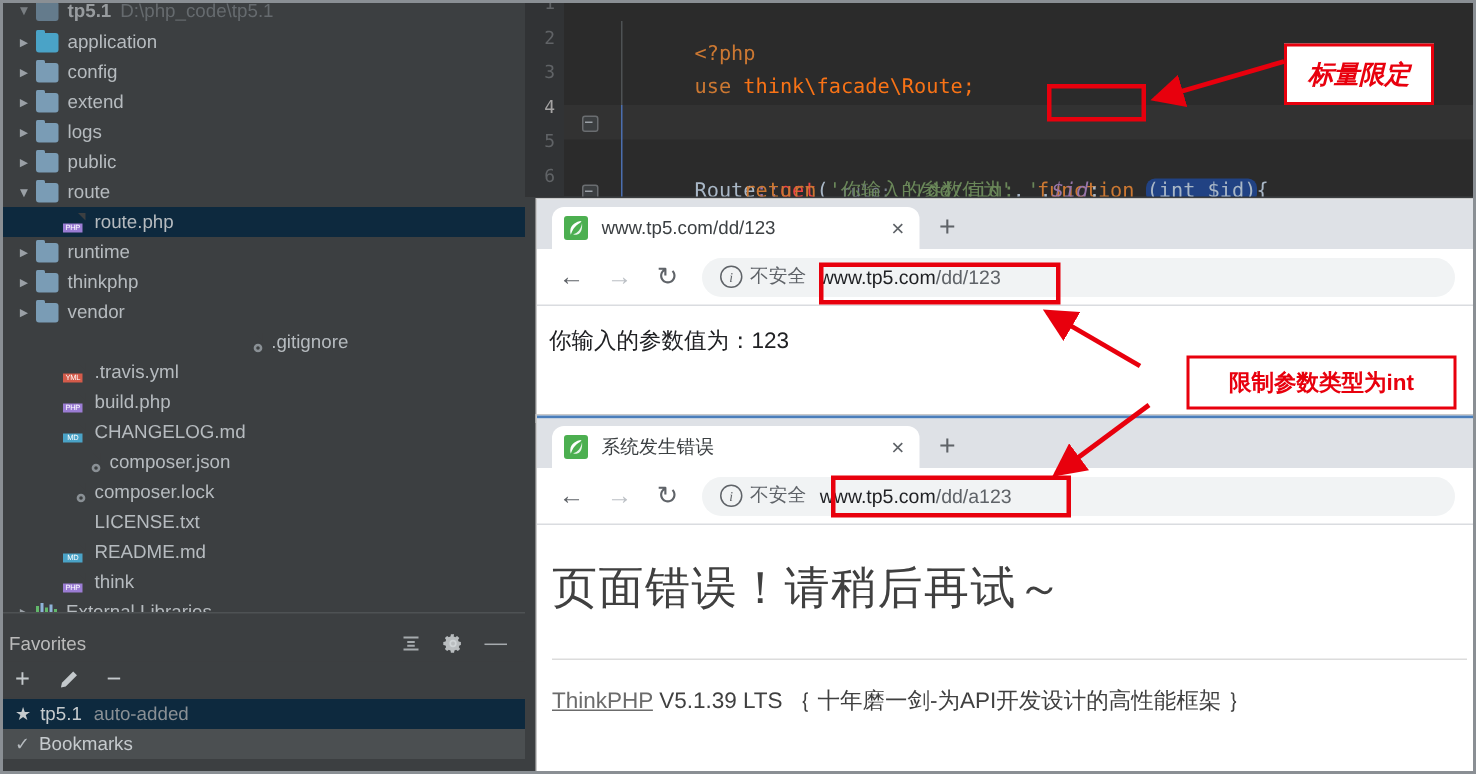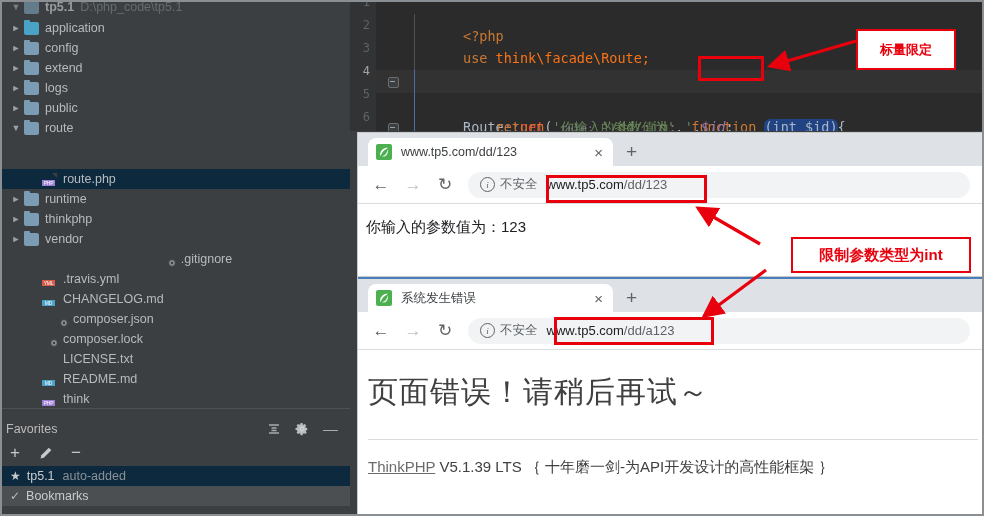--- a/index.html
+++ b/index.html
@@ -174,21 +174,21 @@
           <div class="tree-row">
             <span class="arrow">►</span>
             <span class="ic ic-folder"></span>
             <span class="fname">public</span>
           </div>
           <div class="tree-row">
             <span class="arrow">▼</span>
             <span class="ic ic-folder"></span>
             <span class="fname">route</span>
           </div>
-          <div class="tree-row selected" style="padding-left:26px;margin-top:31px;">
+          <div class="tree-row selected" style="padding-left:26px;">
             <span class="arrow blank">►</span>
             <span class="ic"><span class="ic-file"></span><span class="badge b-php">PHP</span></span>
             <span class="fname">route.php</span>
           </div>
           <div class="tree-row">
             <span class="arrow">►</span>
             <span class="ic ic-folder"></span>
             <span class="fname">runtime</span>
           </div>
           <div class="tree-row">
@@ -206,20 +206,25 @@
             <span class="ic"><span class="ic-file"></span><svg width="8" height="8" viewBox="0 0 8 8" style="position:absolute;right:-1px;bottom:-1px;">
                 <circle cx="4" cy="4" r="3.4" fill="#8a9095" stroke="#3c3f41" stroke-width="1"></circle>
                 <circle cx="4" cy="4" r="1.2" fill="#3c3f41"></circle>
               </svg></span>
             <span class="fname">.gitignore</span>
           </div>
           <div class="tree-row" style="padding-left:26px;">
             <span class="arrow blank">►</span>
             <span class="ic"><span class="ic-file"></span><span class="badge b-yml">YML</span></span>
             <span class="fname">.travis.yml</span>
+          </div>
+          <div class="tree-row" style="padding-left:26px;">
+            <span class="arrow blank">►</span>
+            <span class="ic"><span class="ic-file"></span><span class="badge b-php">PHP</span></span>
+            <span class="fname">build.php</span>
           </div>
           <div class="tree-row" style="padding-left:26px;">
             <span class="arrow blank">►</span>
             <span class="ic"><span class="ic-file"></span><span class="badge b-md">MD</span></span>
             <span class="fname">CHANGELOG.md</span>
           </div>
           <div class="tree-row" style="padding-left:36px;">
             <span class="arrow blank">►</span>
             <span class="ic"><span class="ic-file"></span><svg width="8" height="8" viewBox="0 0 8 8" style="position:absolute;right:-1px;bottom:-1px;">
                 <circle cx="4" cy="4" r="3.4" fill="#8a9095" stroke="#3c3f41" stroke-width="1"></circle>
@@ -403,21 +408,21 @@
       </div>
     </div>
   </div>
 
   <div class="red-rect" style="left:698px;top:56px;width:66px;height:25px;"></div>
 
   <div class="red-rect" style="left:546px;top:175px;width:161px;height:28px;"></div>
 
   <div class="red-rect" style="left:554px;top:317px;width:160px;height:28px;"></div>
 
-  <div class="ann-box" style="left:856px;top:29px;width:96px;height:37px;font-size:13px;">
+  <div class="ann-box" style="left:856px;top:29px;width:96px;height:37px;font-size:17px;font-style:italic;">
     <span>标量限定</span>
   </div>
 
   <div class="ann-box" style="left:791px;top:237px;width:176px;height:32px;font-size:15px;">
     <span>限制参数类型为int</span>
   </div>
 
   <svg class="arrow-svg" style="left:760px;top:35px;width:100px;height:40px;" viewBox="0 0 100 40">
     <defs>
       <marker id="ah1" markerWidth="7" markerHeight="7" refX="6" refY="3.5" orient="auto">

